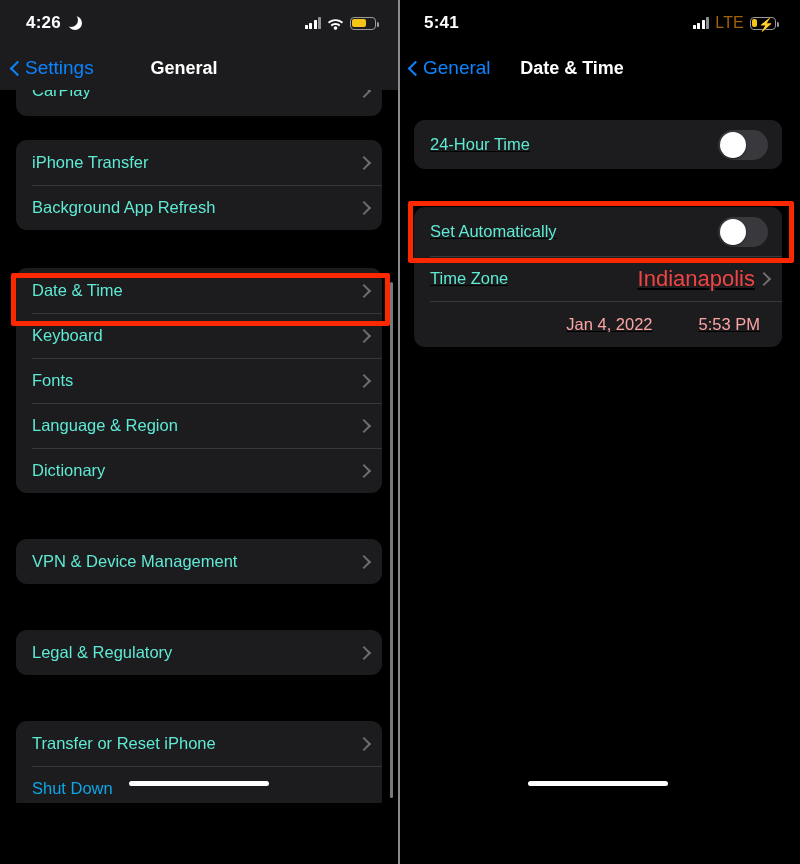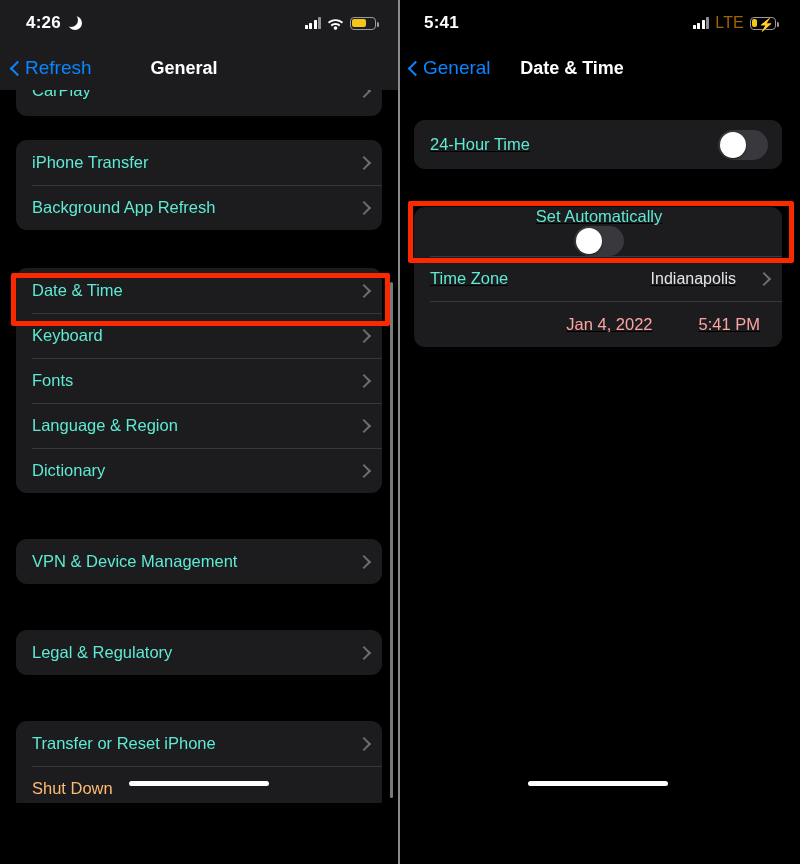--- a/index.html
+++ b/index.html
@@ -222,25 +222,25 @@
     left: 16px; right: 0; top: 0;
     height: 1px;
     background: #38383a;
   }
   .row .label {
     color: #5eead4;
     font-size: 16.5px;
     flex: 1;
     white-space: nowrap;
   }
-  .row .label.blue { color: #fdba74; }
+  .row .label.blue { color: #0ea5e9; }
   .row .value {
-    color: #e5e5e5;
-    font-size: 16px;
-    margin-right: 23px;
+    color: #ef4444;
+    font-size: 22px;
+    margin-right: 4px;
     white-space: nowrap;
   }
   .chev-right {
     width: 9px; height: 15px;
     position: relative;
     flex: none;
   }
   .chev-right::before {
     content: "";
     position: absolute;
@@ -389,21 +389,21 @@
         </span>
         <span class="battery low">
             <i class="fill"></i>
           </span>
       </div>
     </div>
 
     <div class="navbar">
       <div class="nav-back">
         <span class="chev-left"></span>
-        <span>Refresh</span>
+        <span>Settings</span>
       </div>
       <div class="nav-title">General</div>
     </div>
 
     <div class="clip-group">
       <div class="row">
         <span class="label">CarPlay</span>
         <span class="chev-right"></span>
       </div>
     </div>
@@ -521,34 +521,34 @@
           <span class="label">24-Hour Time</span>
           <span class="toggle">
               <span class="knob"></span>
             </span>
         </div>
       </div>
 
       <div class="gap-lg"></div>
 
       <div class="group">
-        <div class="row" style="min-height:49px;flex-direction:column;">
+        <div class="row" style="min-height:49px;">
           <span class="label">Set Automatically</span>
           <span class="toggle">
               <span class="knob"></span>
             </span>
         </div>
         <div class="row">
           <span class="label">Time Zone</span>
           <span class="value">Indianapolis</span>
           <span class="chev-right"></span>
         </div>
         <div class="dt-row">
           <span>Jan 4, 2022</span>
-          <span>5:41 PM</span>
+          <span>5:53 PM</span>
         </div>
       </div>
 
     </div>
 
     <div class="highlight" id="hl-set-auto"></div>
     <div class="home-indicator"></div>
   </div>
 
 </div>

